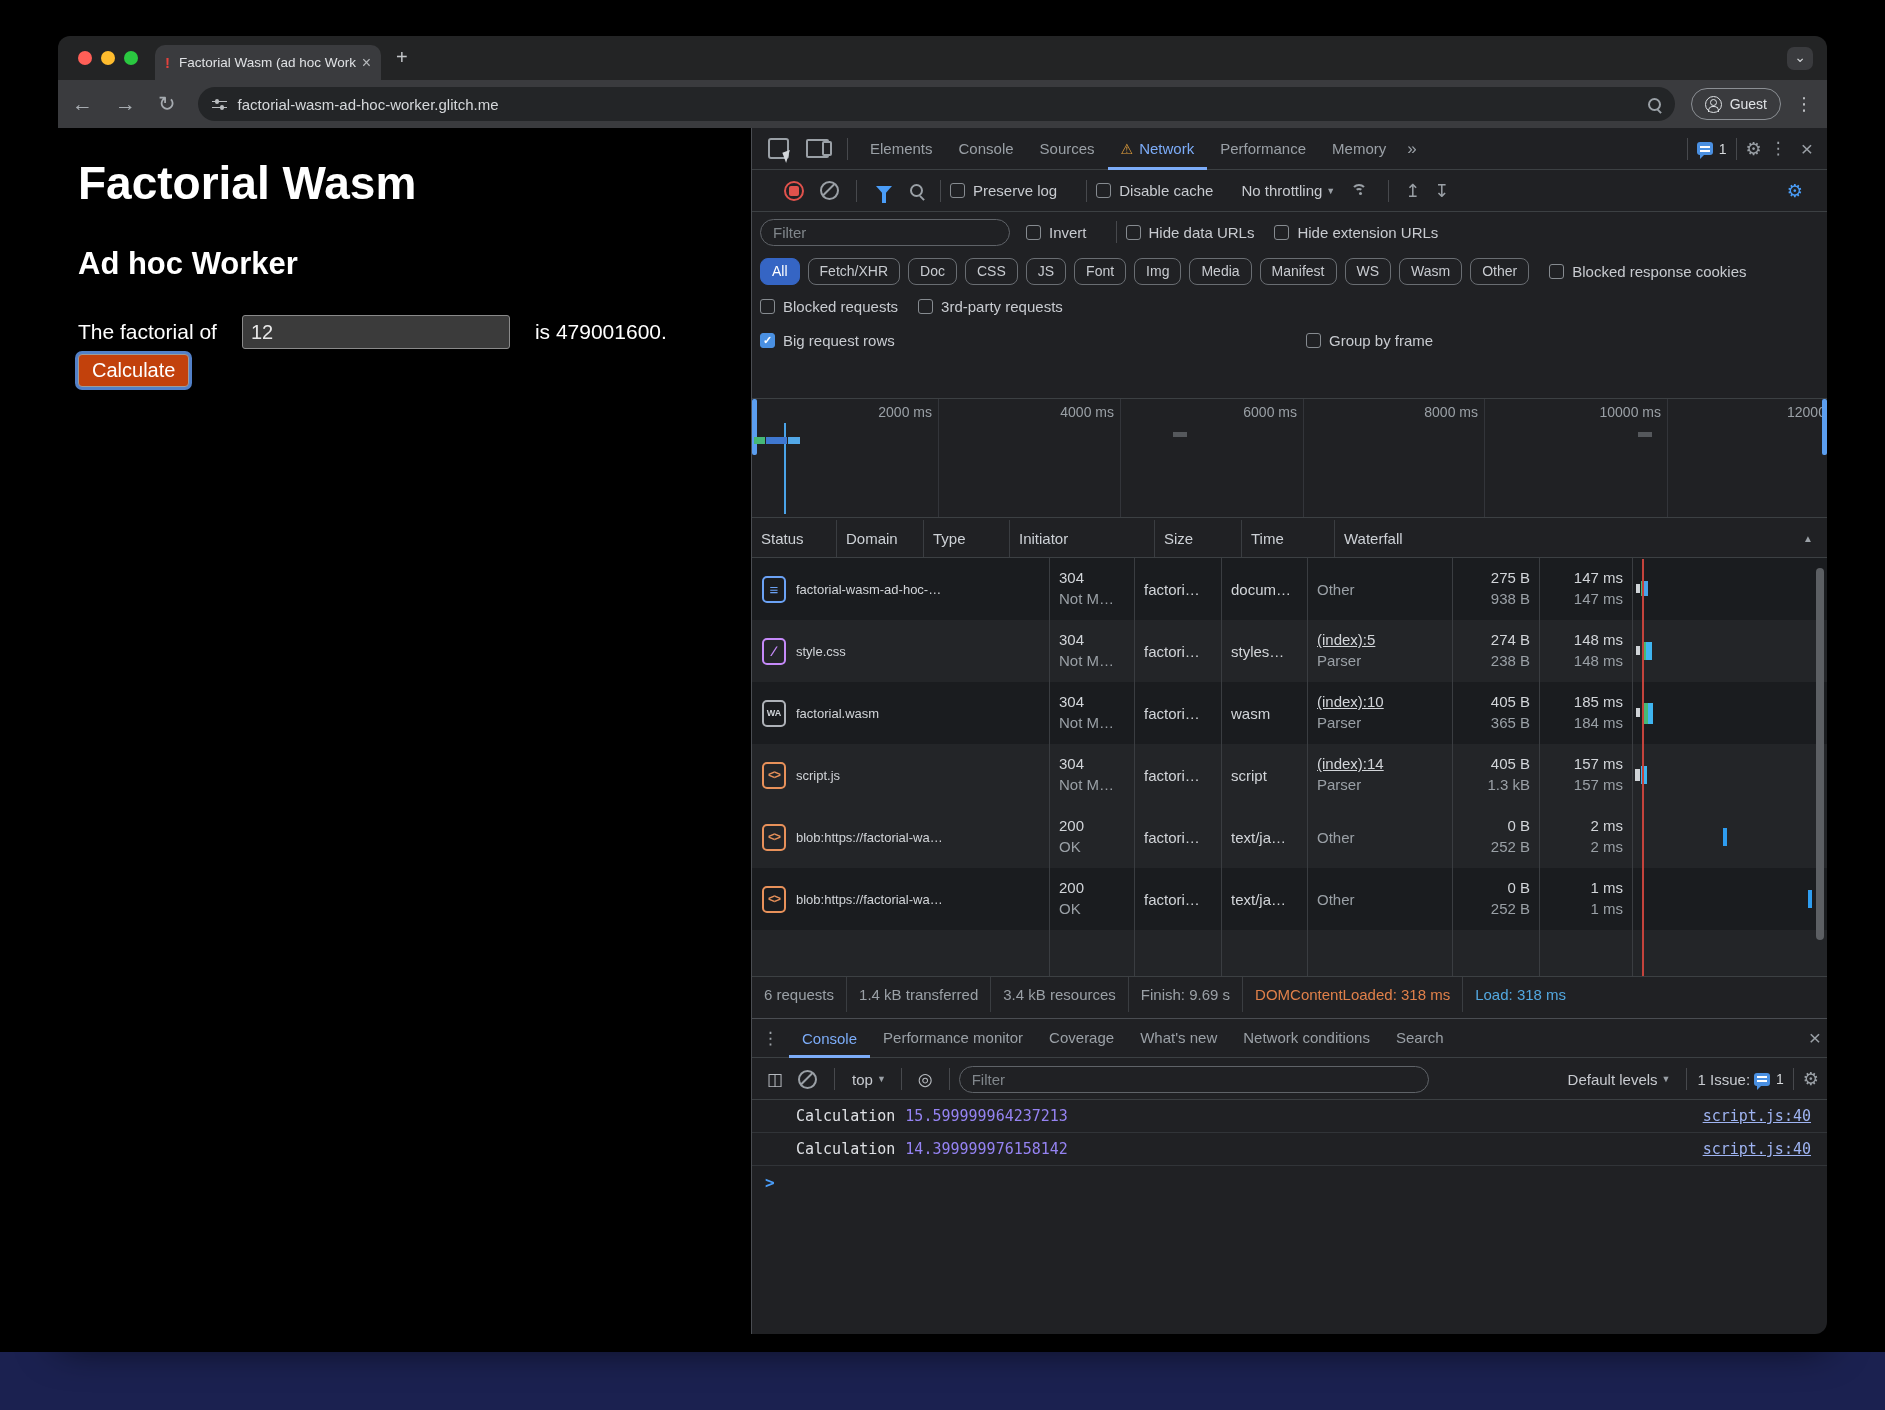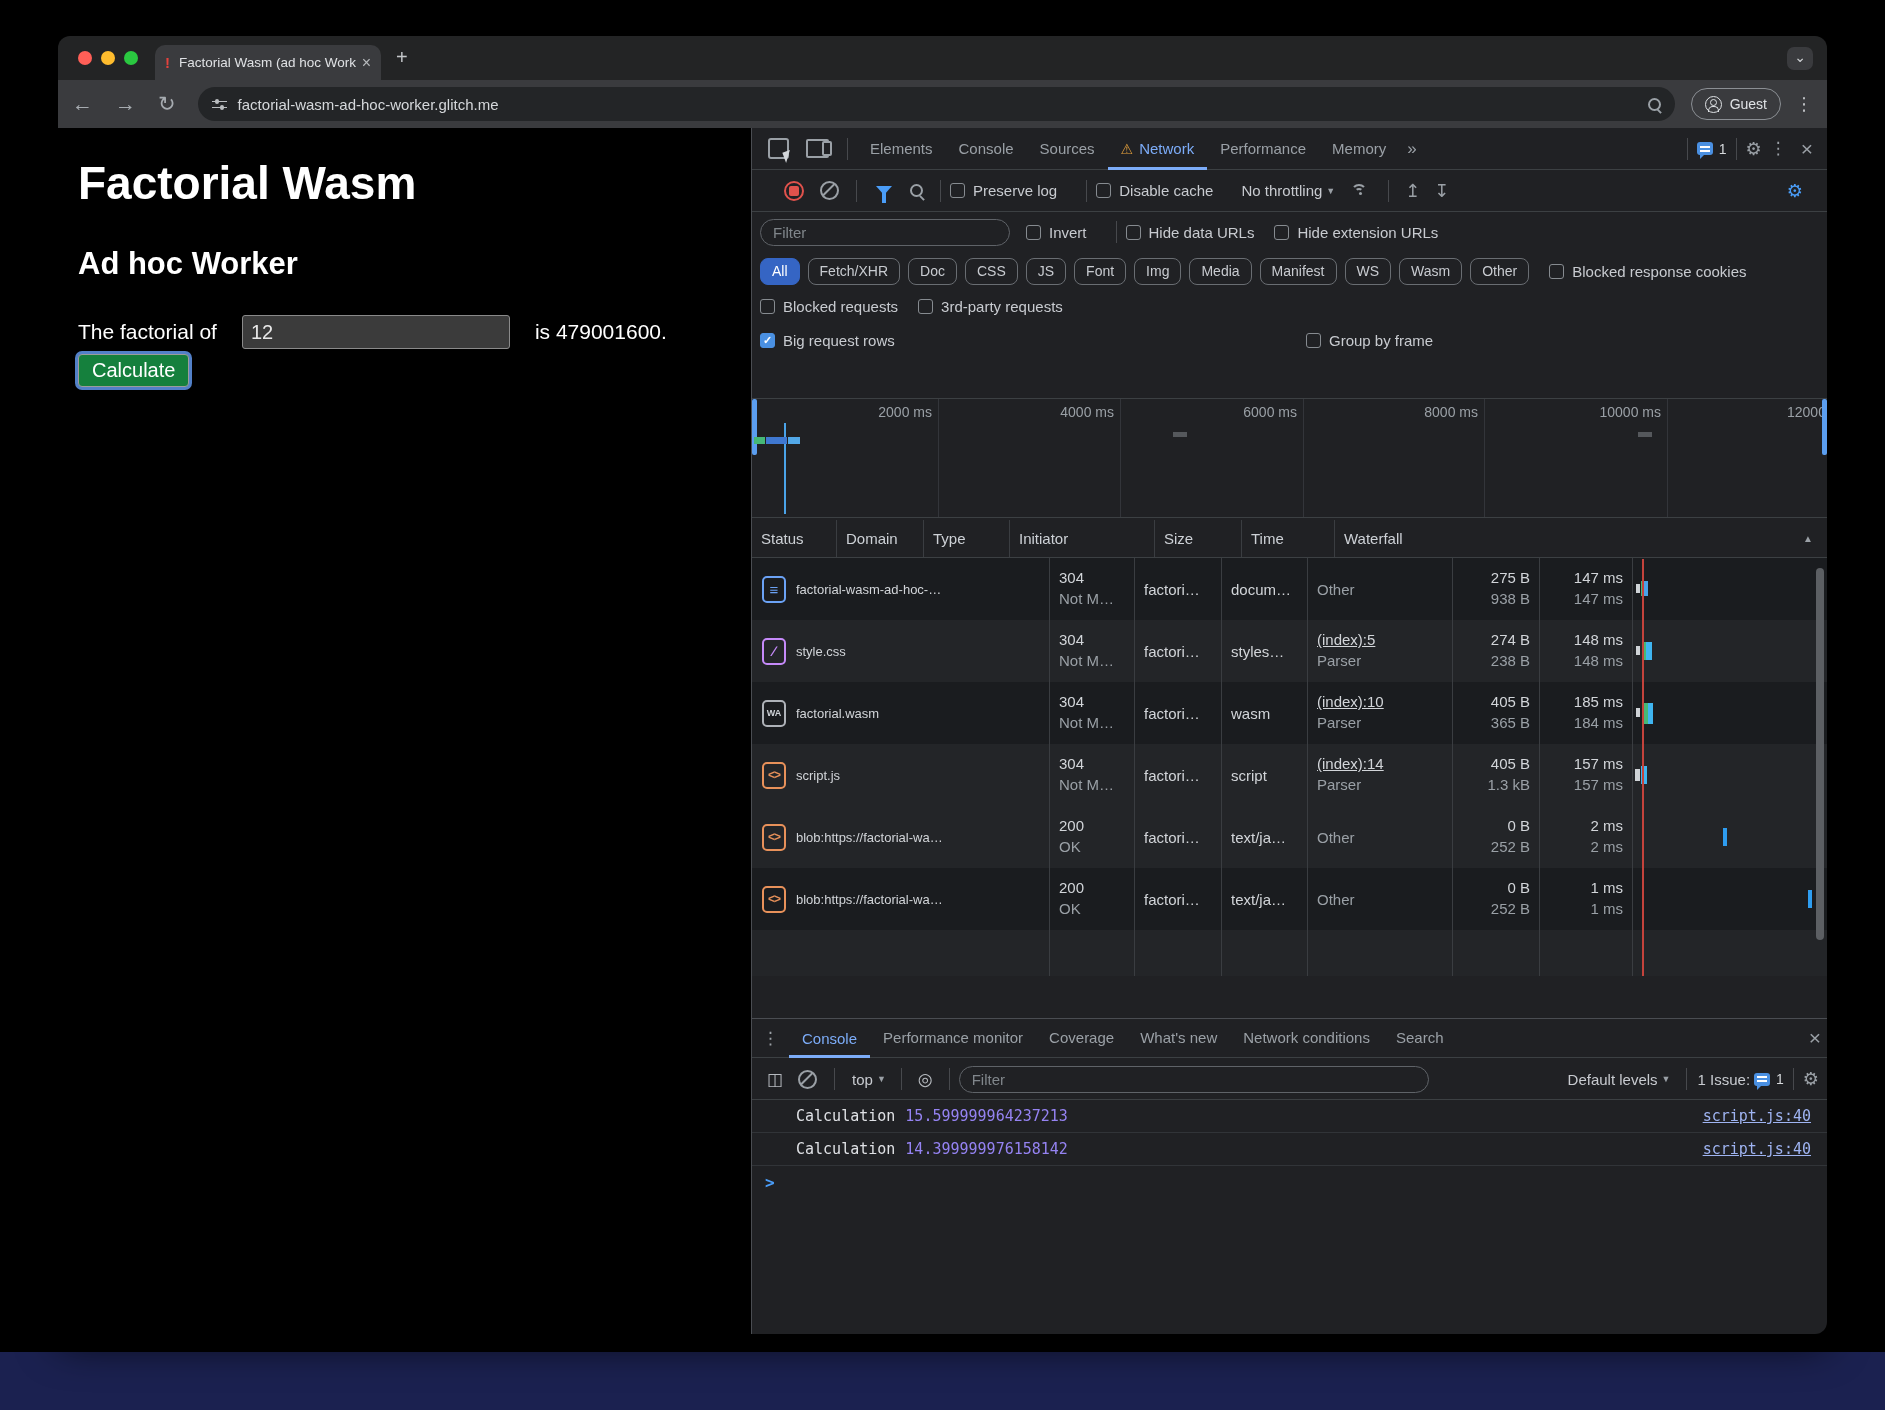--- a/index.html
+++ b/index.html
@@ -31,21 +31,21 @@
   .avatar::before{content:"";position:absolute;left:4.5px;top:2.5px;width:5px;height:5px;border-radius:50%;border:1.2px solid #dfe2e5;}
   .avatar::after{content:"";position:absolute;left:2.5px;top:9px;width:9px;height:5px;border:1.2px solid #dfe2e5;border-bottom:none;border-radius:5px 5px 0 0;}
   .kebab{color:#c3c6c9;font-size:18px;flex:none}
   
   .content{position:absolute;top:92px;left:0;right:0;bottom:0;display:flex;background:#000;}
   .page{width:693px;flex:none;position:relative;color:#fff;}
   .page h1{position:absolute;left:20px;top:28px;margin:0;font-size:46px;font-weight:700;}
   .page h2{position:absolute;left:20px;top:118px;margin:0;font-size:31px;font-weight:700;}
   .fact{position:absolute;left:20px;top:187px;display:flex;align-items:center;font-size:21px;gap:25px;white-space:nowrap;}
   .num{width:250px;height:32px;background:#3b3b3b;border:1px solid #8a8a8a;border-radius:3px;color:#e8e8e8;font-size:20px;padding:0 8px;font-family:"Liberation Sans",sans-serif;}
-  .calc{position:absolute;left:20px;top:226px;height:33px;padding:0 13px;background:#15803d;color:#fff;font-size:20px;border:1px solid #9c9c9c;border-radius:4px;box-shadow:0 0 0 3px rgba(96,150,235,.85);font-family:"Liberation Sans",sans-serif;}
+  .calc{position:absolute;left:20px;top:226px;height:33px;padding:0 13px;background:#c2410c;color:#fff;font-size:20px;border:1px solid #9c9c9c;border-radius:4px;box-shadow:0 0 0 3px rgba(96,150,235,.85);font-family:"Liberation Sans",sans-serif;}
   
   .devtools{flex:1;position:relative;background:#202124;border-left:1px solid #4a4d52;overflow:hidden;color:#cdd1d6;}
   .r{position:absolute;left:0;right:0;display:flex;align-items:center;box-sizing:border-box;}
   .vd{width:1px;height:22px;background:#47494d;margin:0 9px;flex:none;}
   .cb{display:inline-block;width:15px;height:15px;border:1.5px solid #868b90;border-radius:3px;box-sizing:border-box;flex:none;}
   .cb.on{background:#4a90e2;border-color:#4a90e2;}
   .cb.on::after{content:"✓";display:block;color:#fff;font-size:11px;line-height:13px;text-align:center;font-weight:700;}
   .cblab{margin-left:8px;margin-right:20px;font-size:15px;color:#c8cbd0;}
   
   #dtA{top:0;height:42px;border-bottom:1px solid #3c4043;padding:0 8px;}
@@ -547,20 +547,28 @@
             <div class="c w-ini"></div>
               <div class="c w-sz"></div>
               <div class="c w-tm"></div>
               <div class="c w-wf"></div>
           </div>
         </div>
 
         <div id="redline"></div>
         <div id="vscroll"></div>
 
+        <div class="r" id="sum">
+          <span class="sumi">6 requests</span>
+          <span class="sumi">1.4 kB transferred</span>
+          <span class="sumi">3.4 kB resources</span>
+          <span class="sumi">Finish: 9.69 s</span>
+          <span class="sumi dcl">DOMContentLoaded: 318 ms</span>
+          <span class="sumi ld nob">Load: 318 ms</span>
+        </div>
 
         <div class="r" id="drawtabs">
           <span class="dots">⋮</span>
           <span class="dtab sel" style="height:39px;line-height:39px">Console</span>
           <span class="dtab">Performance monitor</span>
           <span class="dtab">Coverage</span>
           <span class="dtab">What's new</span>
           <span class="dtab">Network conditions</span>
           <span class="dtab">Search</span>
           <span class="sp"></span>

